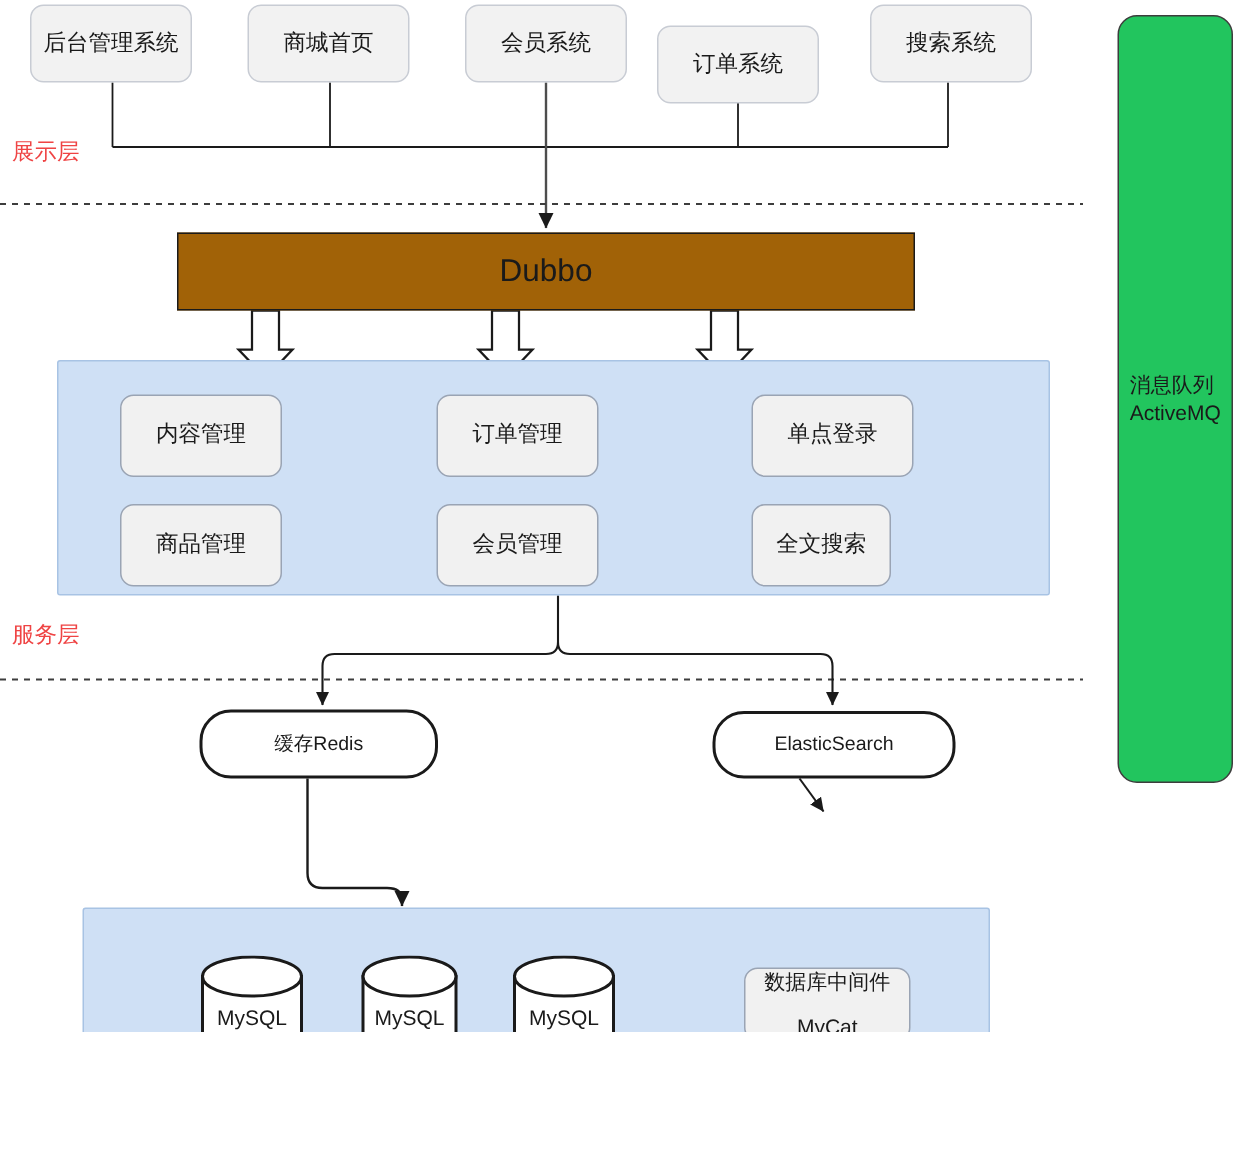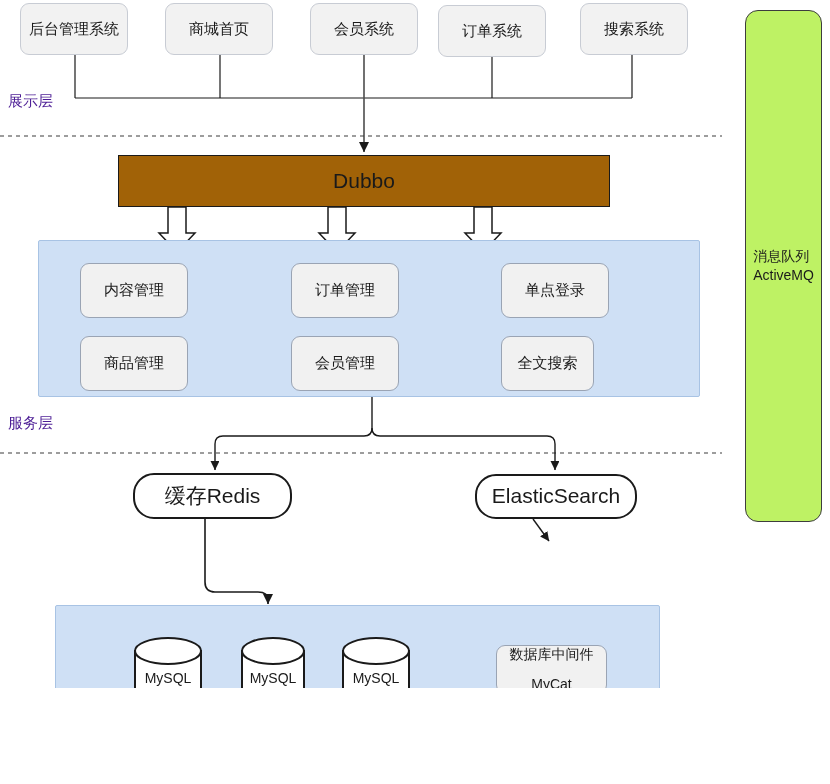--- a/index.html
+++ b/index.html
@@ -55,37 +55,37 @@
     background:#f1f1f1;
     border:1.4px solid #9aa4b4;
     border-radius:9px;
     font-size:15px;
   }
   
   .dark{
     background:#ffffff;
     border:2px solid #1a1a1a;
     border-radius:21px;
-    font-size:21px;
+    font-size:13px;
   }
   
   .pillar{
-    background:#bef264;
+    background:#22c55e;
     border:1.4px solid #3d3d3d;
     border-radius:13px;
     font-size:14px;
     align-items:center;
     justify-content:center;
   }
   .pillar .txt{ text-align:left; line-height:1.35; }
   
   .caption{
     position:absolute;
     font-size:15px;
-    color:#4c1d95;
+    color:#ef4444;
     white-space:nowrap;
   }
   
   .cyl{
     position:absolute;
     display:flex;
     align-items:center;
     justify-content:center;
     font-size:14px;
     color:#1a1a1a;
@@ -146,21 +146,21 @@
 
   <div class="node chip" style="left:20px;  top:3px;  width:108px; height:52px;">
     <span>后台管理系统</span>
   </div>
   <div class="node chip" style="left:165px; top:3px;  width:108px; height:52px;">
     <span>商城首页</span>
   </div>
   <div class="node chip" style="left:310px; top:3px;  width:108px; height:52px;">
     <span>会员系统</span>
   </div>
-  <div class="node chip" style="left:438px; top:5px;  width:108px; height:52px;">
+  <div class="node chip" style="left:438px; top:17px;  width:108px; height:52px;">
     <span>订单系统</span>
   </div>
   <div class="node chip" style="left:580px; top:3px;  width:108px; height:52px;">
     <span>搜索系统</span>
   </div>
 
   <div class="caption" style="left:8px; top:92px;">展示层</div>
 
   <div class="node bar" style="left:118px; top:155px; width:492px; height:52px;">
     <span>Dubbo</span>

